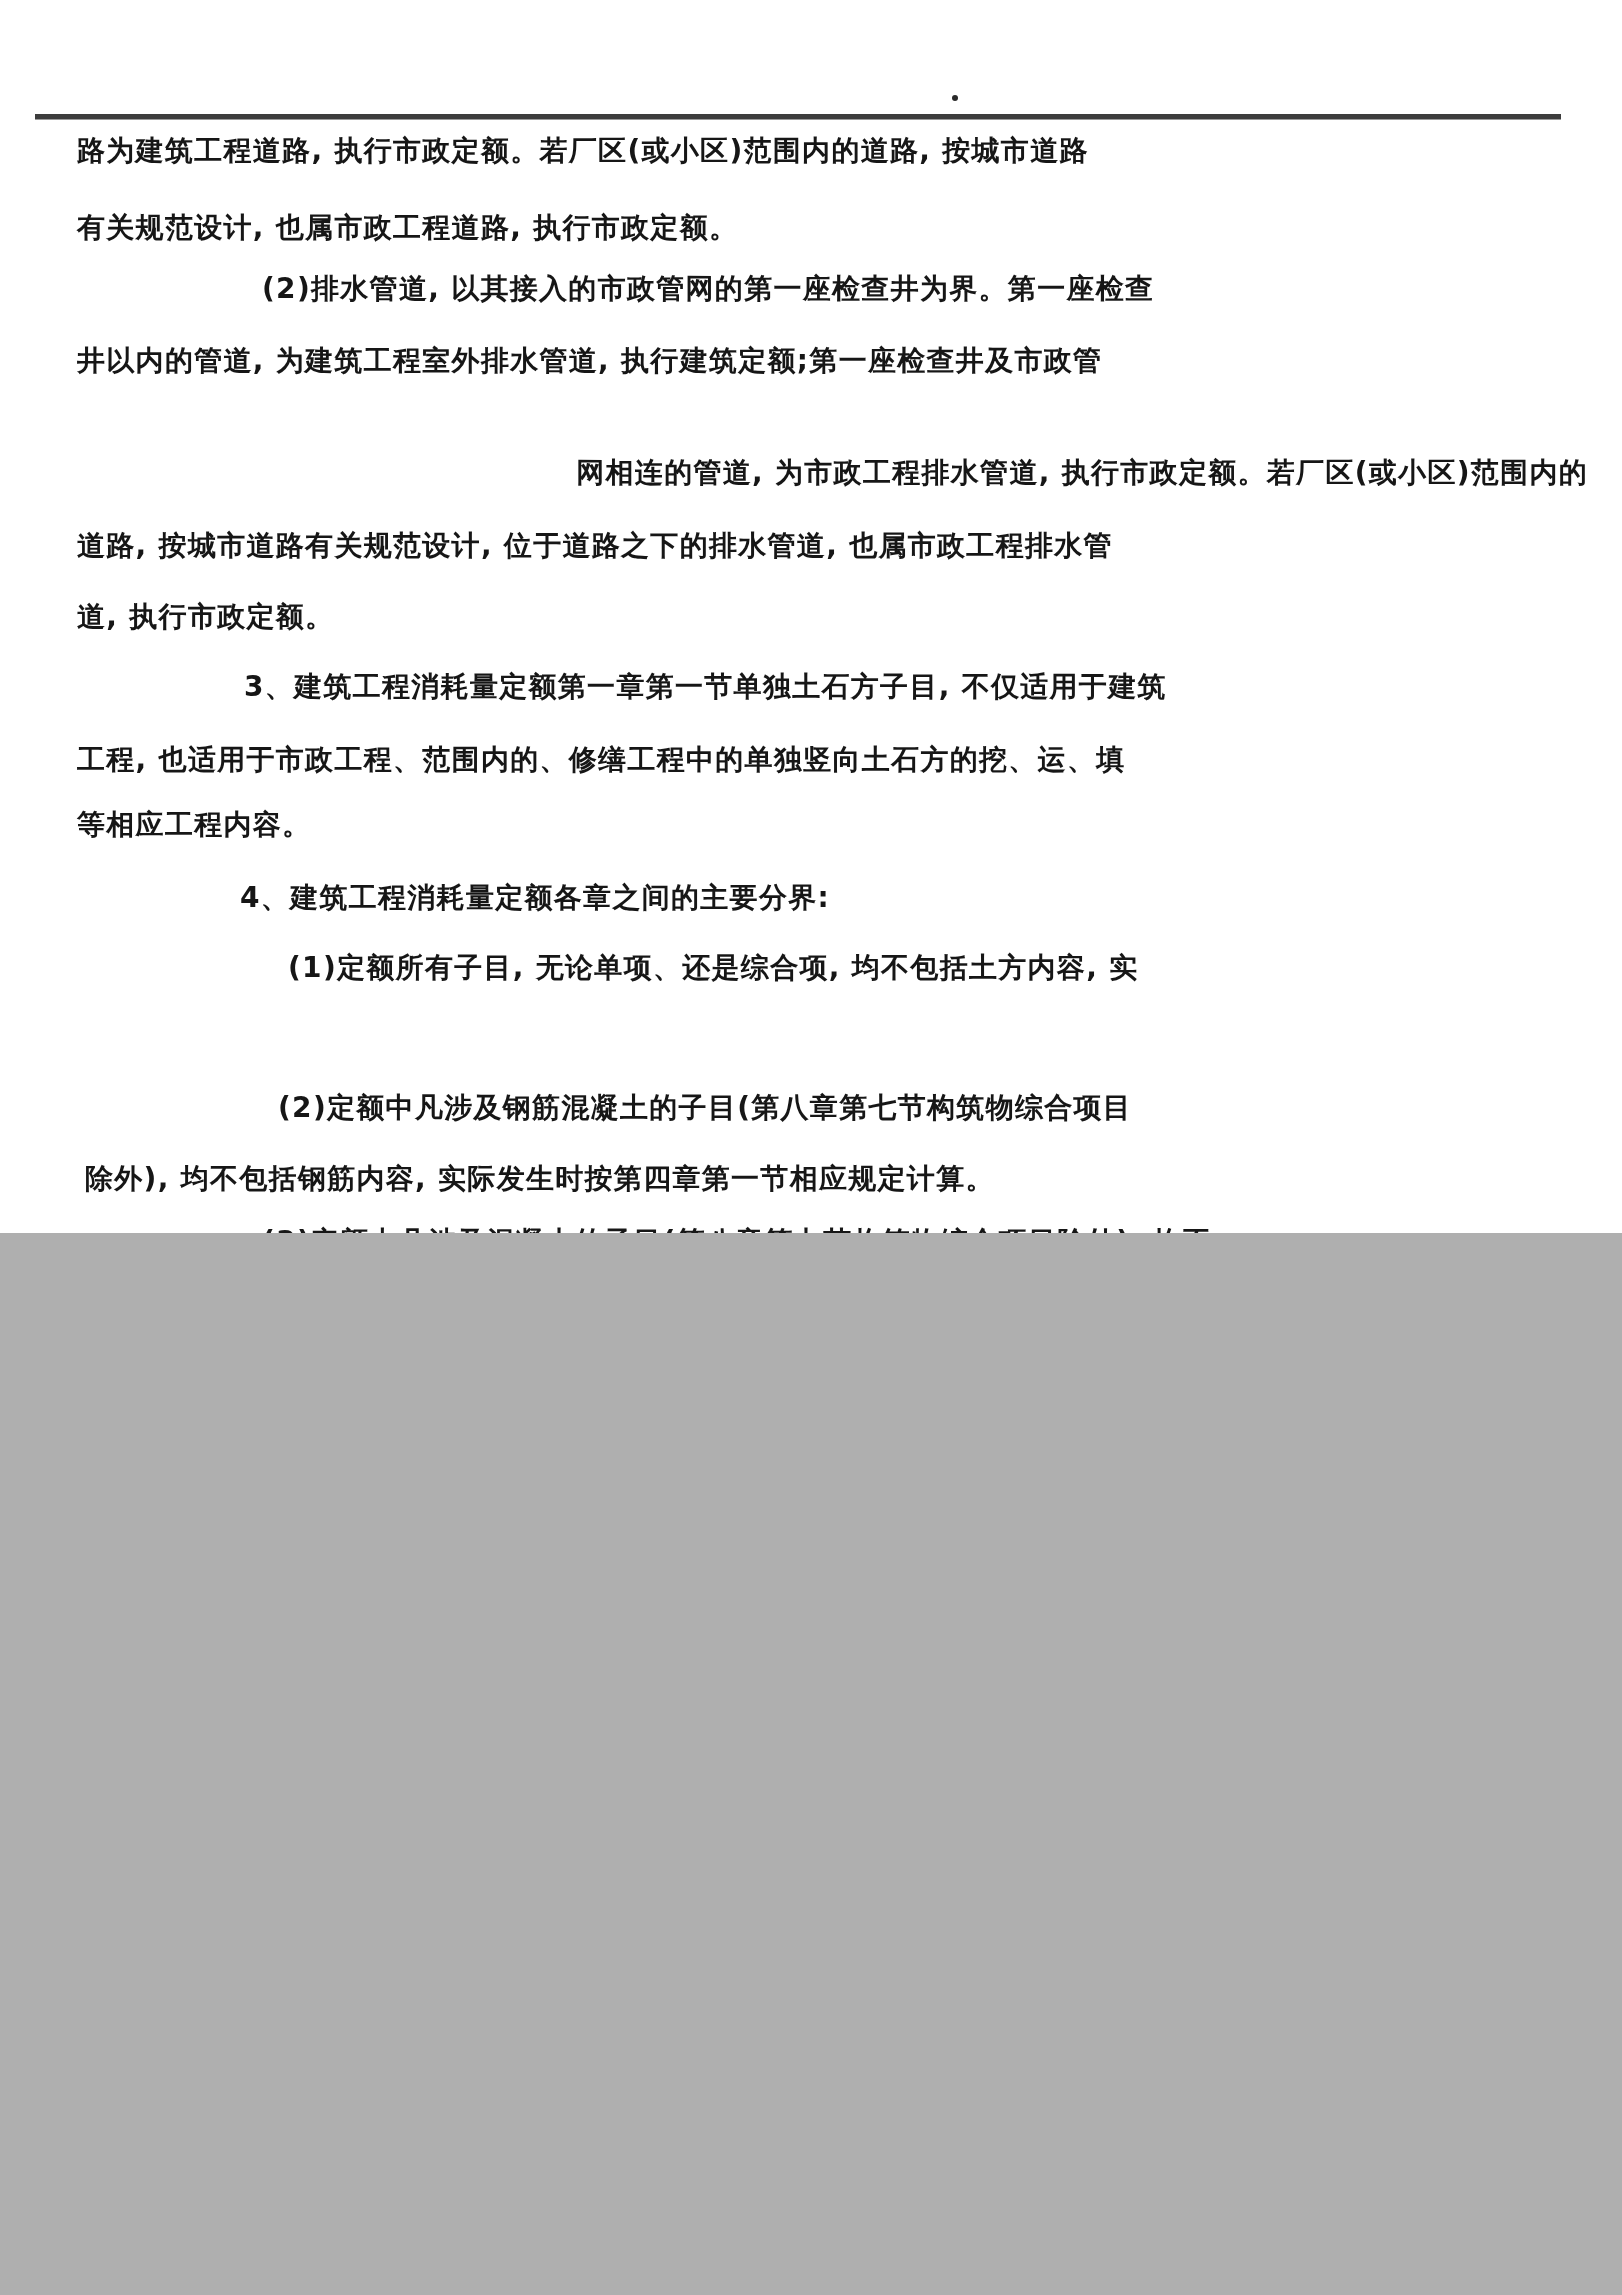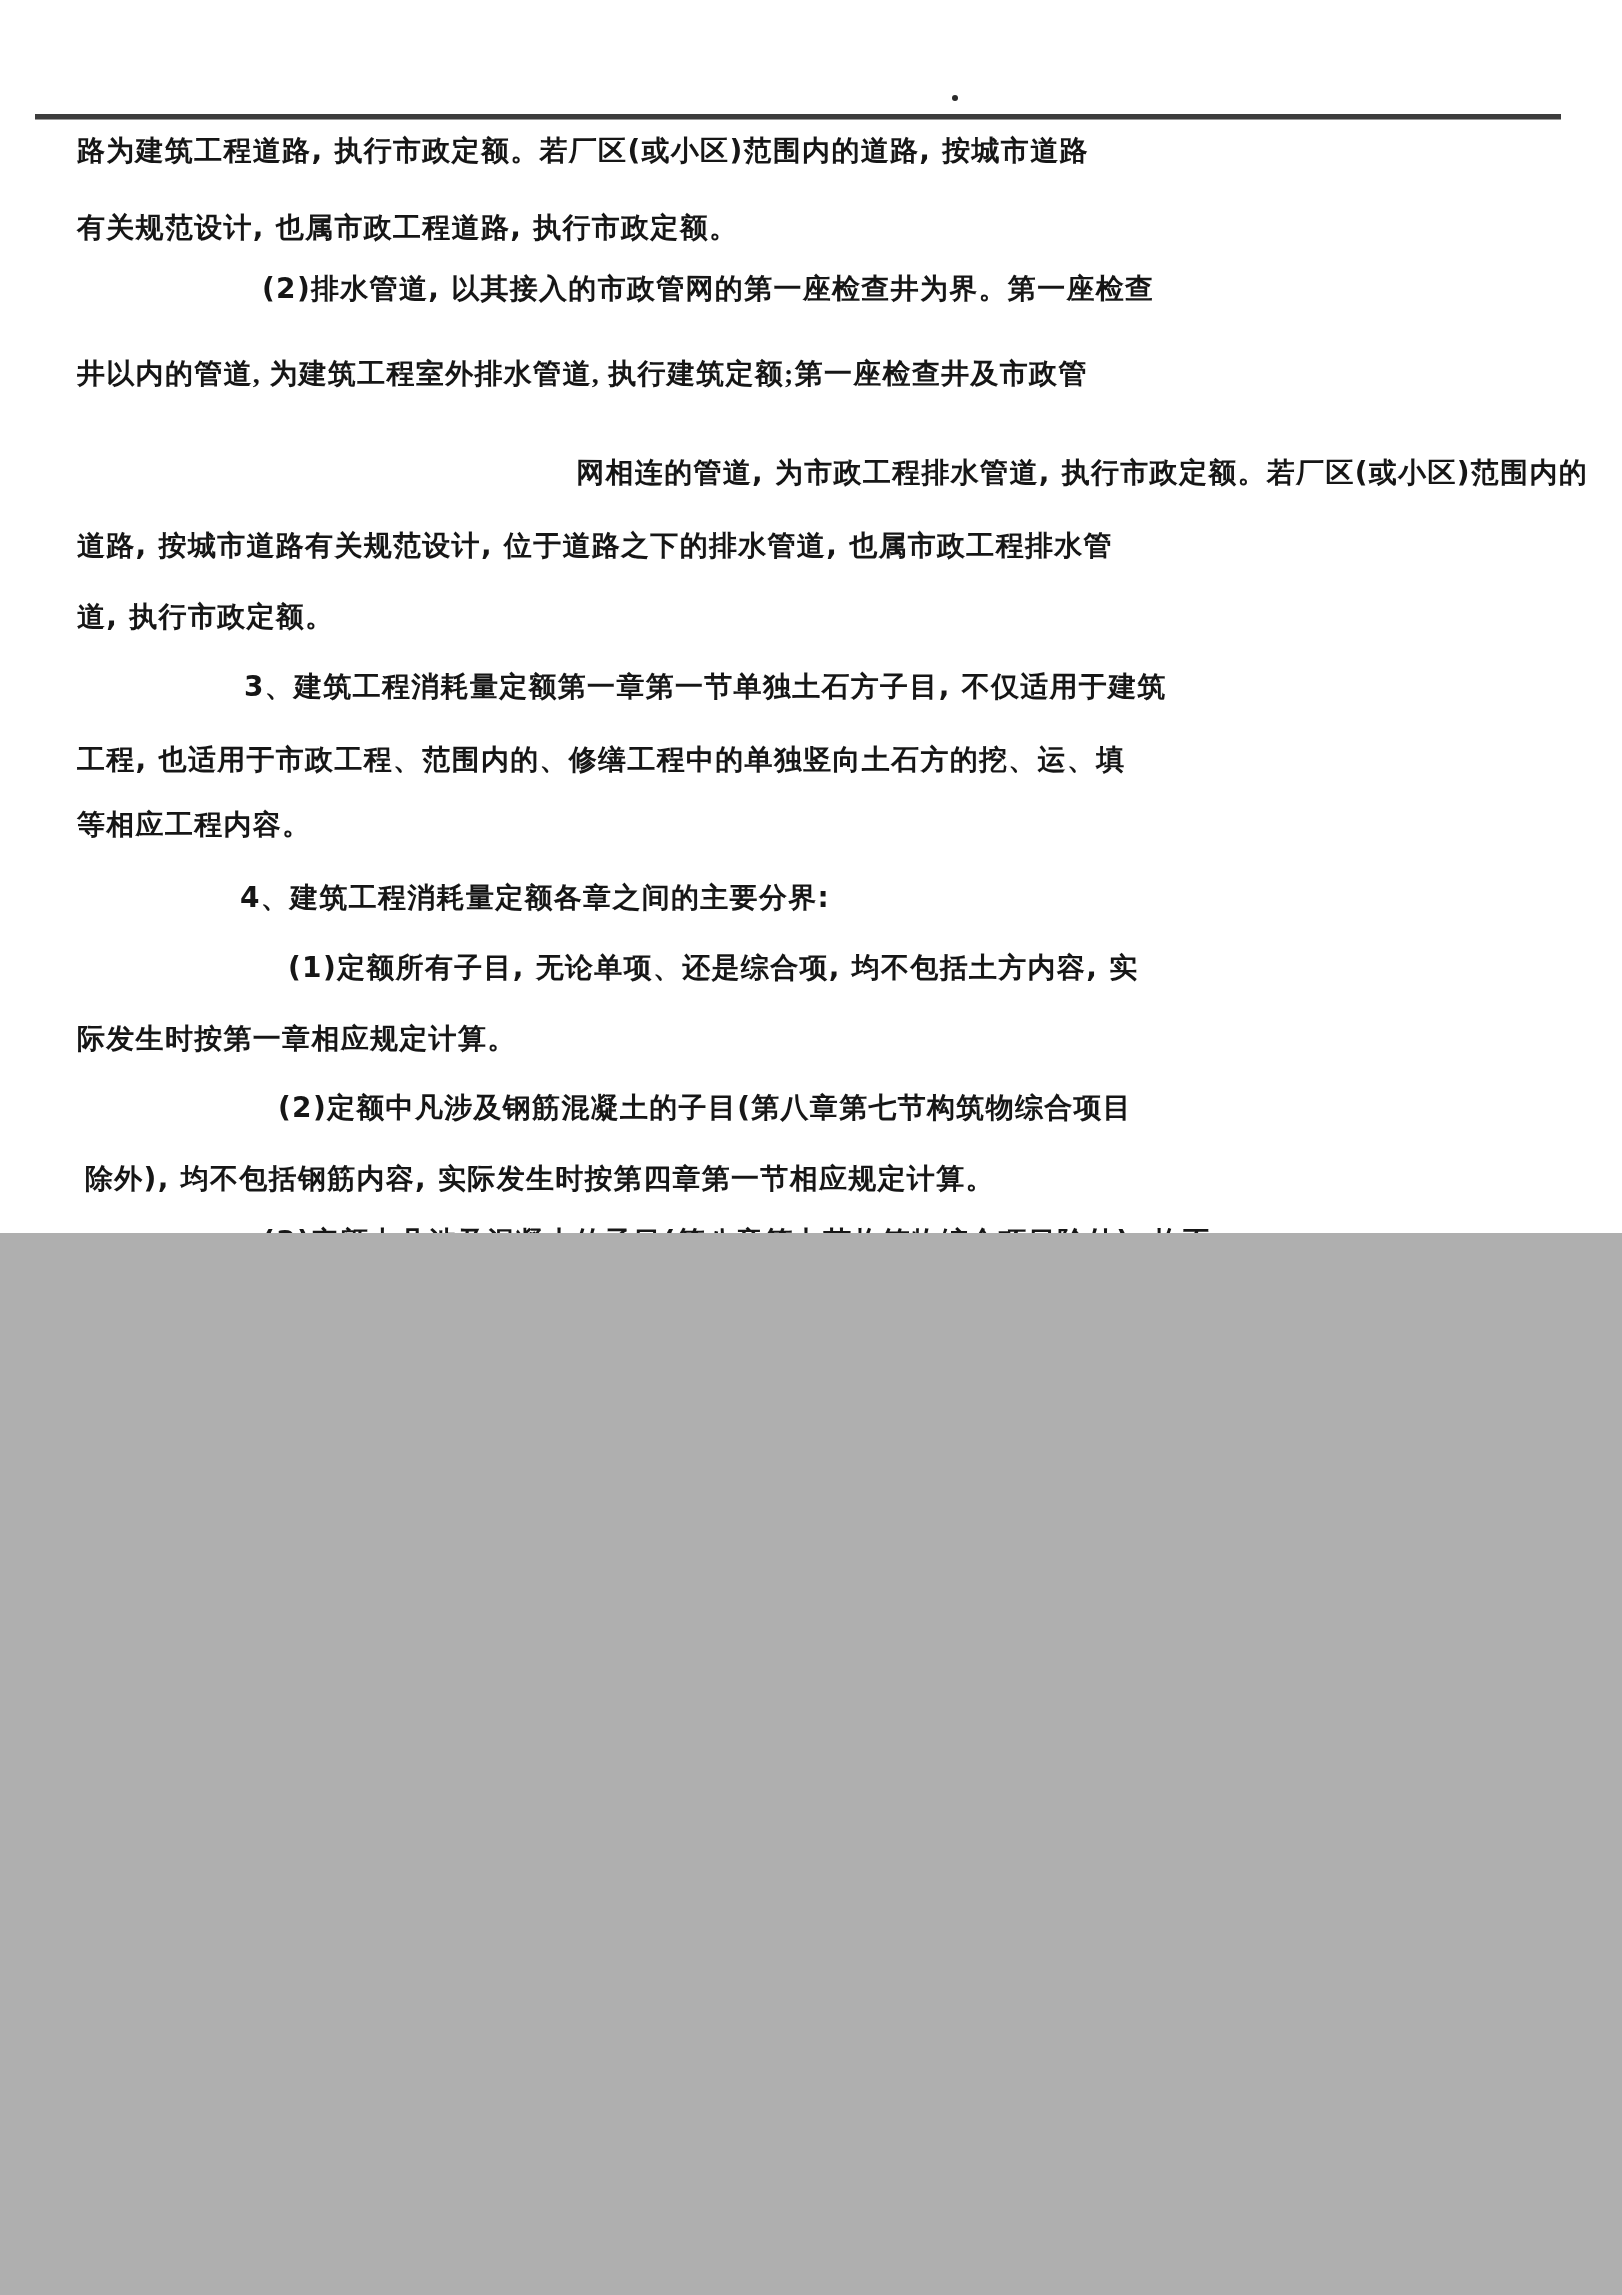--- a/index.html
+++ b/index.html
@@ -32,21 +32,21 @@
     line-height:51px;
     letter-spacing:1.3px;
     font-weight:600;
     color:#161616;
     white-space:nowrap;
   }
   
   .l1{top:125px;}
   .l2{top:202px;}
   .l3{top:263px;left:262px;}
-  .l4{top:348px;font-family:Liberation Serif, serif;}
+  .l4{top:335px;}
   .l5{top:447px;text-align:right;}
   .l6{top:520px;}
   .l7{top:591px;}
   .l8{top:661px;left:244px;}
   .l9{top:734px;}
   .l10{top:799px;}
   .l11{top:872px;left:240px;}
   .l12{top:942px;left:288px;}
   .l13{top:1013px;}
   .l14{top:1082px;left:278px;}
@@ -73,21 +73,20 @@
   <div class="tline l3">(2)排水管道, 以其接入的市政管网的第一座检查井为界。第一座检查</div>
   <div class="tline l4">井以内的管道, 为建筑工程室外排水管道, 执行建筑定额;第一座检查井及市政管</div>
   <div class="tline l5">网相连的管道, 为市政工程排水管道, 执行市政定额。若厂区(或小区)范围内的</div>
   <div class="tline l7">道, 执行市政定额。</div>
   <div class="tline l6">道路, 按城市道路有关规范设计, 位于道路之下的排水管道, 也属市政工程排水管</div>
   <div class="tline l8">3、建筑工程消耗量定额第一章第一节单独土石方子目, 不仅适用于建筑</div>
   <div class="tline l9">工程, 也适用于市政工程、范围内的、修缮工程中的单独竖向土石方的挖、运、填</div>
   <div class="tline l10">等相应工程内容。</div>
   <div class="tline l11">4、建筑工程消耗量定额各章之间的主要分界:</div>
   <div class="tline l12">(1)定额所有子目, 无论单项、还是综合项, 均不包括土方内容, 实</div>
-  <div class="tline l13">际发生时按第一章相应规定计算。</div>
   <div class="tline l14">(2)定额中凡涉及钢筋混凝土的子目(第八章第七节构筑物综合项目</div>
   <div class="tline l15">除外), 均不包括钢筋内容, 实际发生时按第四章第一节相应规定计算。</div>
   <div class="tline l16">(3)定额中凡涉及混凝土的子目(第八章第七节构筑物综合项目除外), 均不</div>
 
   <div class="gray-overlay"></div>
 
 </div>
 
 
 </body></html>

